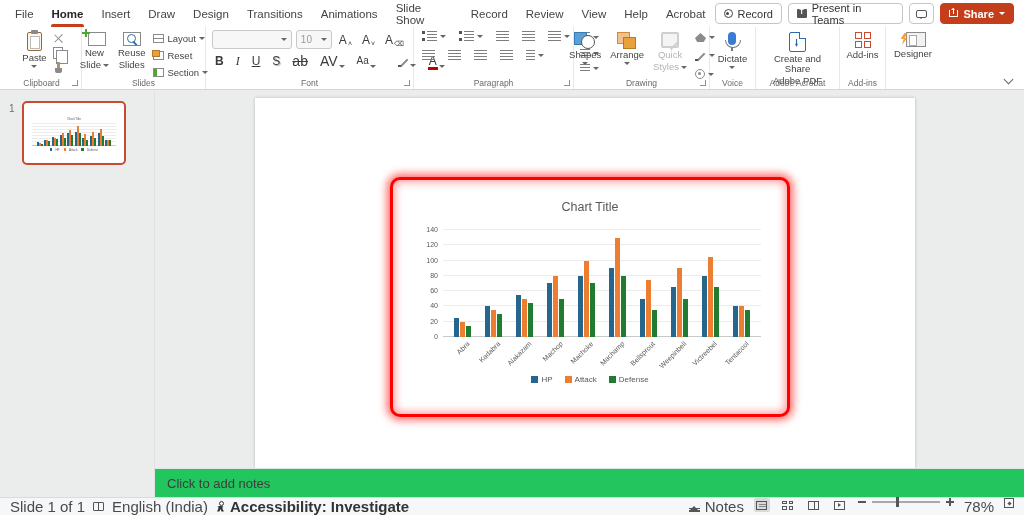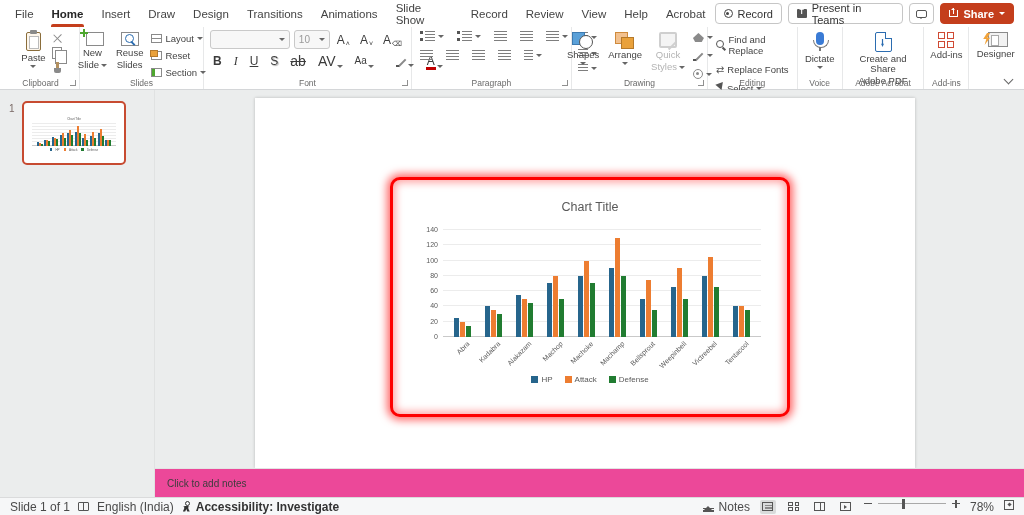--- a/index.html
+++ b/index.html
@@ -120,21 +120,21 @@
   .i-designer::after{content:"";position:absolute;left:-6px;top:0px;width:7px;height:12px;background:#f2a33a;clip-path:polygon(55% 0,100% 0,60% 40%,100% 40%,20% 100%,45% 50%,0 50%);}
   .collapse-chev{position:absolute;right:12px;bottom:6px;width:7px;height:7px;border-right:1.5px solid #666;border-bottom:1.5px solid #666;transform:rotate(45deg);}
 
   
   .workspace{position:absolute;top:90px;left:0;right:0;bottom:18px;background:#ebeded;}
   .thumbpanel{position:absolute;left:0;top:0;width:155px;bottom:0;border-right:1px solid #e0e2e2;}
   .slidenum{position:absolute;left:9px;top:13px;font-size:10px;color:#7a6a66;}
   .thumb{position:absolute;left:22px;top:11px;width:104px;height:64px;background:#fff;border:2px solid #c74b31;border-radius:5px;display:flex;align-items:center;justify-content:center;overflow:hidden;}
   .slide{position:absolute;left:255px;top:8px;width:660px;height:370px;background:#fff;box-shadow:0 0 3px rgba(0,0,0,.22);}
   .redbox{position:absolute;left:135px;top:79px;width:400px;height:240px;background:#fff;border:3px solid #fe0000;border-radius:10px;box-shadow:0 0 9px 3px rgba(255,0,0,.6), inset 0 0 8px 2px rgba(255,0,0,.4);padding:12px 14px 0;}
-  .notesbar{position:absolute;left:155px;right:0;top:378px;height:29px;background:#ec4899;border-top:1px solid #e2e4e4;display:flex;align-items:center;padding-left:12px;color:#3d3d3d;font-size:10px;}
+  .notesbar{position:absolute;left:155px;right:0;top:378px;height:29px;background:#22c55e;border-top:1px solid #e2e4e4;display:flex;align-items:center;padding-left:12px;color:#3d3d3d;font-size:13px;}
 
   
   .c-title{text-align:center;color:#595959;font-size:12.5px;margin:8px 0 16px;}
   .c-body{margin-left:36px;margin-right:12px;position:relative;}
   .c-plot{position:relative;}
   .gridline{position:absolute;left:0;right:0;height:1px;background:#ececec;}
   .gridline.base{background:#c9c9c9;}
   .ylab{position:absolute;right:calc(100% + 5px);font-size:7px;color:#595959;line-height:7px;margin-bottom:-3px;white-space:nowrap;}
   .c-cols{position:absolute;left:0;right:0;top:0;bottom:0;display:flex;padding:0 4px;}
   .c-col{flex:1;display:flex;align-items:flex-end;justify-content:center;}
@@ -144,21 +144,21 @@
   .c-legend{display:flex;justify-content:center;align-items:center;gap:12px;margin-top:2px;font-size:8px;color:#595959;}
   .c-legend .item{display:flex;align-items:center;gap:3px;}
   .sw{width:7px;height:7px;display:inline-block;}
   .chart.mini{width:92px;}
   .mini .c-title{font-size:3px;margin:2px 0 3px;}
   .mini .c-body{margin:0 4px;}
   .mini .c-legend{font-size:3px;gap:4px;margin-top:2px;}
   .mini .sw{width:2.5px;height:2.5px;}
 
   
-  .statusbar{position:absolute;left:0;right:0;bottom:0;height:18px;background:#f6f7f8;border-top:1px solid #dadbdc;display:flex;align-items:center;font-size:12px;color:#4a4a4a;padding:0 10px;gap:8px;}
+  .statusbar{position:absolute;left:0;right:0;bottom:0;height:18px;background:#f6f7f8;border-top:1px solid #dadbdc;display:flex;align-items:center;font-size:15px;color:#4a4a4a;padding:0 10px;gap:8px;}
   .sb-item{display:flex;align-items:center;gap:5px;}
   .sb-right{margin-left:auto;display:flex;align-items:flex-start;gap:10px;}
   .i-book{width:11px;height:9px;border:1.2px solid #555;border-radius:1px;position:relative;display:inline-block;}
   .i-book::after{content:"";position:absolute;left:4.3px;top:0;width:1px;height:7px;background:#555;}
   .i-access{width:9px;height:11px;position:relative;display:inline-block;}
   .i-access::before{content:"";position:absolute;left:3px;top:0;width:3.4px;height:3.4px;border:1px solid #333;border-radius:50%;}
   .i-access::after{content:"";position:absolute;left:1px;top:4.5px;width:7px;height:6px;background:#333;clip-path:polygon(50% 0,100% 20%,80% 20%,80% 55%,100% 100%,65% 100%,50% 60%,35% 100%,0 100%,20% 55%,20% 20%,0 20%);}
   .i-notes{width:11px;height:9px;position:relative;display:inline-block;}
   .i-notes::before{content:"";position:absolute;left:1px;top:0;border:4px solid transparent;border-bottom:4px solid #555;}
   .i-notes::after{content:"";position:absolute;left:0;top:5.5px;width:11px;height:4px;background:repeating-linear-gradient(to bottom,#555 0 1px,transparent 1px 2.5px);}
@@ -419,38 +419,20 @@
         <span class="smbtn">
             <span class="ic i-fx"></span>
             <span class="caret gray"></span>
           </span>
       </div>
     </div>
     <div class="rg-label">Drawing</div>
     <span class="launcher"></span>
   </div>
 
-  <div class="rgroup" style="width:92px;align-items:flex-start;padding-left:6px">
-    <div class="col-v" style="gap:6px;padding-top:3px">
-      <div class="smbtn">
-        <span class="ic i-search"></span>
-        <span>Find and Replace</span>
-      </div>
-      <div class="smbtn">
-        <span class="i-repl">⇄</span>
-        <span>Replace Fonts</span>
-      </div>
-      <div class="smbtn">
-        <span class="ic i-cursor"></span>
-        <span>Select</span>
-        <span class="caret gray"></span>
-      </div>
-    </div>
-    <div class="rg-label">Editing</div>
-  </div>
 
   <div class="rgroup" style="width:46px">
     <div class="bigbtn">
       <span class="ic i-mic" style="margin-bottom:7px"></span>
       <span>Dictate</span>
       <span class="caret gray"></span>
     </div>
     <div class="rg-label">Voice</div>
   </div>
 

